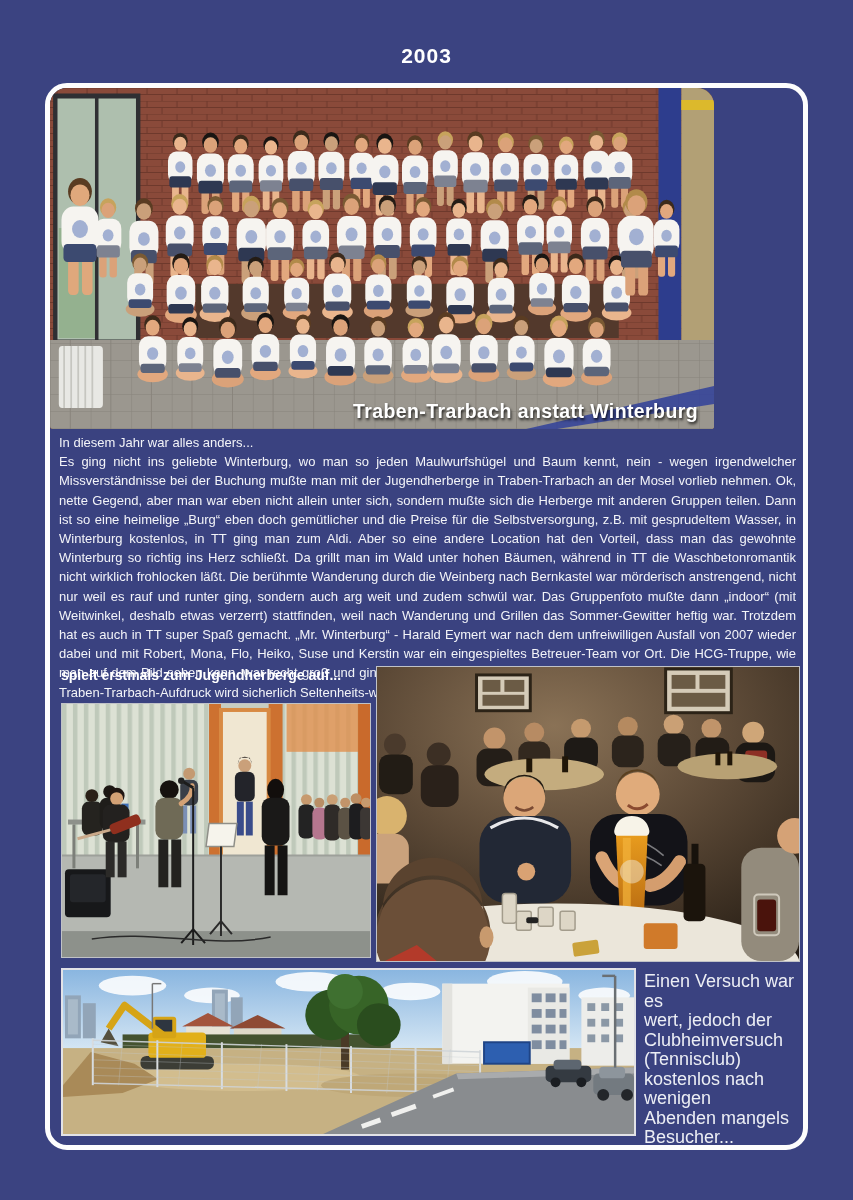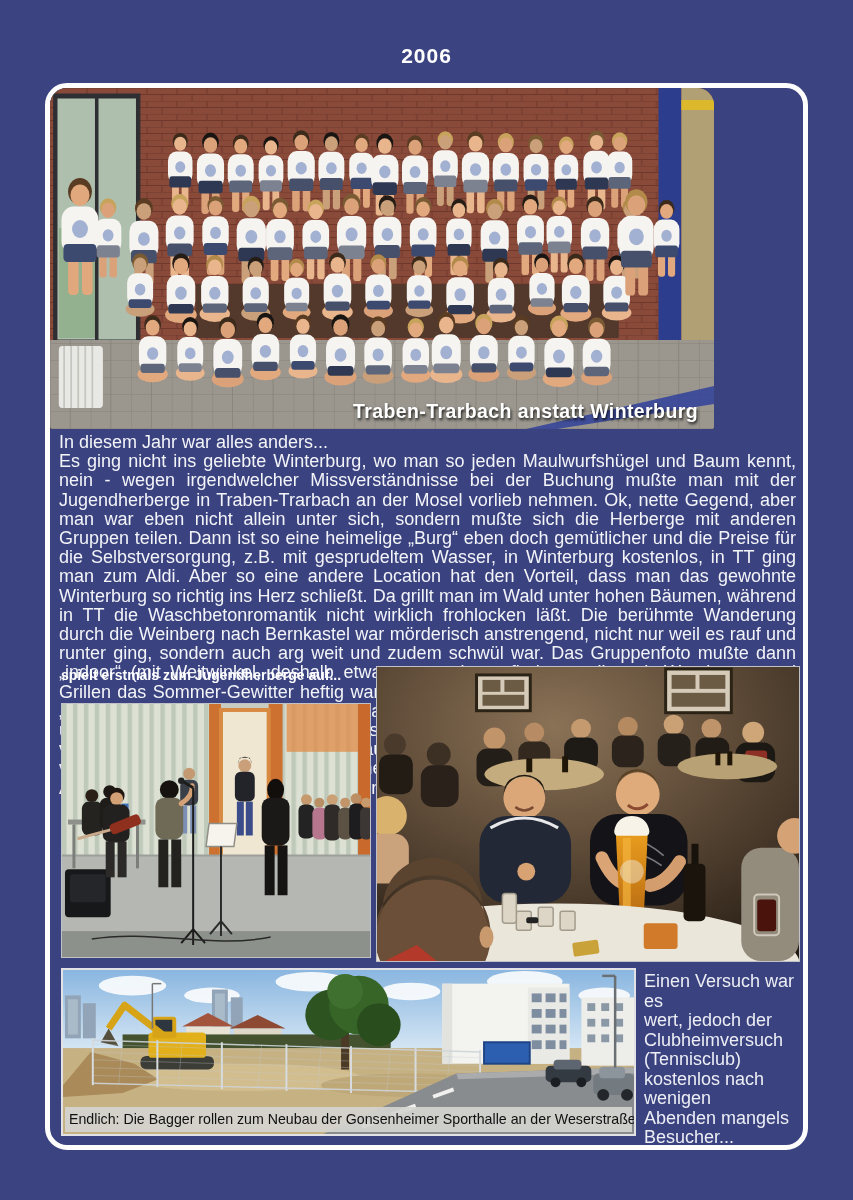--- a/index.html
+++ b/index.html
@@ -9,39 +9,39 @@
          color:#fff;font-size:21px;font-weight:bold;letter-spacing:1px;}
   .panel{position:absolute;left:45px;top:83px;width:753px;height:1057px;
          border:5px solid #fdfdfd;border-radius:22px;background:#3a4280;}
   .photo{position:absolute;overflow:hidden;box-sizing:border-box;background:#555;}
   .photo svg{display:block;width:100%;height:100%;}
   .group-photo{left:0;top:0;width:664px;height:341px;border-radius:17px 17px 3px 3px;}
   .group-caption{position:absolute;right:16px;bottom:6px;color:#fff;font-weight:bold;
                  font-size:19.5px;letter-spacing:.4px;white-space:nowrap;
                  text-shadow:1px 2px 3px rgba(0,0,0,.85);}
   .article{position:absolute;left:9px;top:345px;width:737px;color:#f3f4f8;
-           font-size:18px;line-height:19.2px;}
+           font-size:13px;line-height:19.2px;}
   .article p{margin:0;}
   .article .body{text-align:justify;}
   .band-caption{position:absolute;left:11px;top:577px;color:#fff;font-weight:bold;
                 font-size:14px;line-height:21px;white-space:nowrap;}
   .band-photo{left:11px;top:615px;width:310px;height:255px;border:1px solid rgba(228,231,238,.75);}
   .party-photo{left:326px;top:578px;width:424px;height:296px;border:1px solid rgba(228,231,238,.75);}
   .construction-photo{left:11px;top:880px;width:575px;height:168px;border:2px solid rgba(242,242,246,.9);}
   .construction-caption{position:absolute;left:2px;right:2px;bottom:2px;height:22px;
                         background:rgba(212,212,208,.92);color:#101010;
                         font-size:14.2px;line-height:22px;padding:1px 4px 2px;white-space:nowrap;}
   .tennis-note{position:absolute;left:594px;top:884px;width:158px;color:#eceef4;
                font-size:18px;line-height:19.5px;}
 </style>
 </head>
 <body>
 
 <div class="page">
-  <h1 class="title">2006</h1>
+  <h1 class="title">2003</h1>
 
   <div class="panel">
 
     <div class="photo group-photo">
       <svg viewBox="0 0 753 341" preserveAspectRatio="none">
         <defs>
           <pattern id="brick" width="34" height="13" patternUnits="userSpaceOnUse">
             <rect width="34" height="13" fill="#8a4a3a"></rect>
             <path d="M0 0H34M0 6.5H34M8 0V6.5M25 6.5V13" stroke="#6e392c" stroke-width="1.2"></path>
           </pattern>
@@ -932,21 +932,20 @@
           <rect x="534" y="106" width="41" height="22" rx="5" fill="#737a80"></rect>
           <rect x="540" y="99" width="26" height="12" rx="4" fill="#8d959c"></rect>
           <circle cx="544" cy="128" r="6" fill="#23262a"></circle>
             <circle cx="568" cy="128" r="6" fill="#23262a"></circle>
         </g>
         <line x1="556" y1="6" x2="556" y2="100" stroke="#6a6f73" stroke-width="2.5"></line>
         <line x1="556" y1="6" x2="543" y2="6" stroke="#6a6f73" stroke-width="2.5"></line>
         <line x1="90" y1="14" x2="90" y2="60" stroke="#777" stroke-width="1.5"></line>
         <line x1="90" y1="14" x2="99" y2="14" stroke="#777" stroke-width="1.5"></line>
       </svg>
-      <div class="construction-caption">Endlich: Die Bagger rollen zum Neubau der Gonsenheimer Sporthalle an der Weserstraße</div>
     </div>
 
     <div class="tennis-note">
       <div>Einen Versuch war es</div>
       <div>wert, jedoch der</div>
       <div>Clubheimversuch</div>
       <div>(Tennisclub)</div>
       <div>kostenlos nach wenigen</div>
       <div>Abenden mangels</div>
       <div>Besucher...</div>

